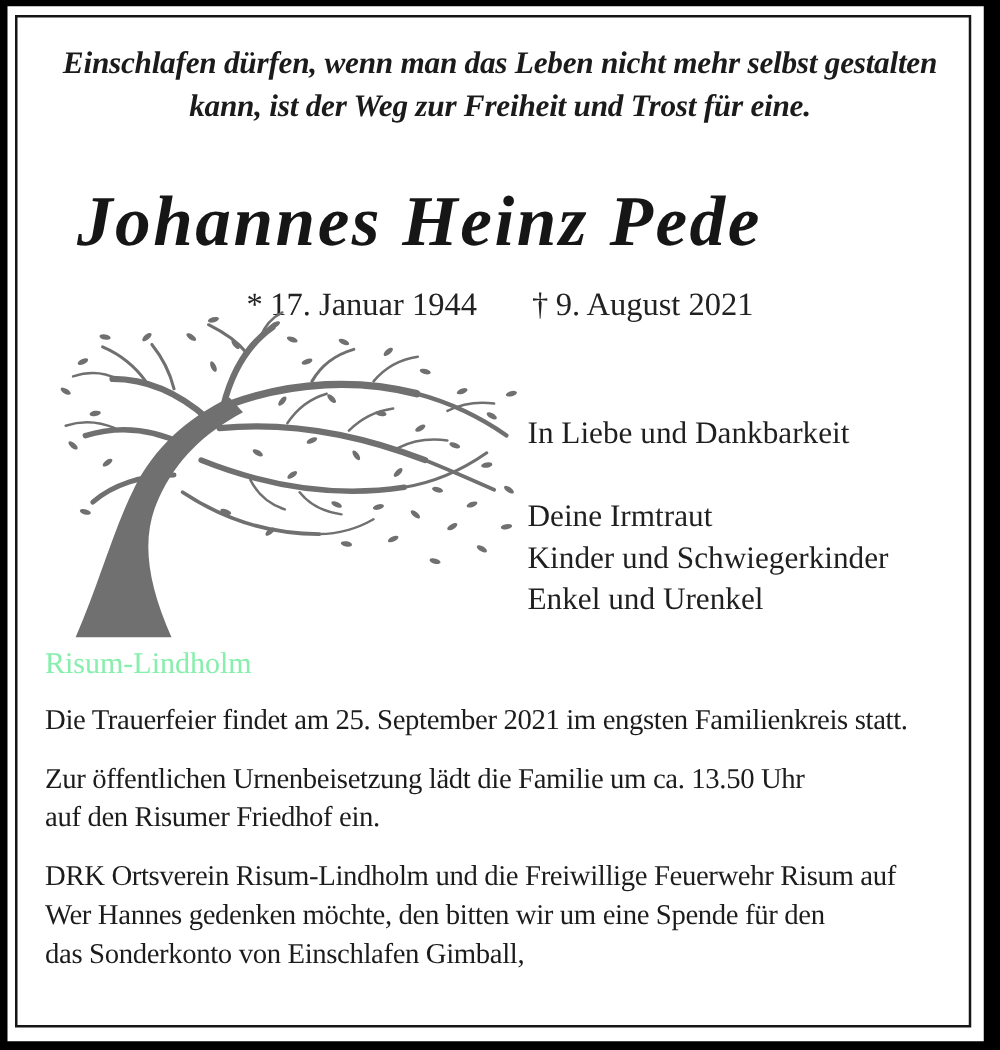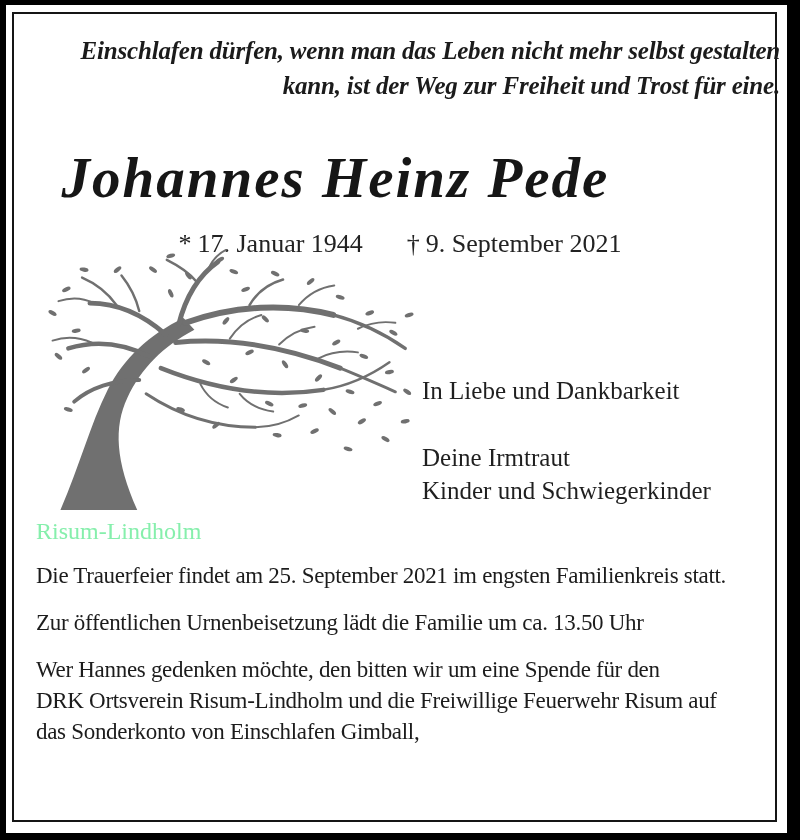--- a/index.html
+++ b/index.html
@@ -12,60 +12,60 @@
   .card{
     position:absolute;left:6px;top:5px;width:781px;height:828px;
     background:#ffffff;
   }
   .frame{
     position:absolute;left:12px;top:12px;width:765px;height:810px;
     border:2px solid #151515;box-sizing:border-box;
   }
   .quote{
     position:absolute;left:20px;top:33px;width:760px;
-    text-align:right;font-style:italic;
+    text-align:center;font-style:italic;
     font-size:25px;line-height:35px;letter-spacing:-0.2px;
     color:#1b1b1b;font-weight:bold;
   }
   .quote div{font-weight:600;}
   .name{
     position:absolute;left:0;top:146px;width:671px;
     text-align:center;font-style:italic;font-weight:bold;
     font-size:57px;line-height:64px;letter-spacing:2px;color:#161616;
   }
   .dates{
     position:absolute;left:0;top:228px;width:800px;
     text-align:center;font-size:26px;line-height:32px;color:#222;
   }
   .dates .sep{display:inline-block;width:44px;}
   .dates .sym{padding-right:6px;}
   .tree{position:absolute;left:20px;top:246px;width:400px;height:264px;}
   .tribute{position:absolute;left:422px;top:330px;font-size:25px;line-height:33px;color:#1f1f1f;}
-  .tribute .intro{margin-bottom:34px;margin-top:44px;}
+  .tribute .intro{margin-bottom:34px;}
   .mourners div{font-weight:normal;}
   .place{position:absolute;left:36px;top:518px;font-size:24px;color:#86efac;}
   .bodytext{position:absolute;left:36px;top:560px;font-size:23px;line-height:31px;letter-spacing:-0.3px;color:#1c1c1c;}
   .bodytext .para{margin-bottom:16px;}
   .bodytext .line{white-space:nowrap;}
 </style>
 </head>
 <body>
 
 <div class="card"></div>
 <div class="frame"></div>
 
 <div class="quote">
   <div>Einschlafen dürfen, wenn man das Leben nicht mehr selbst gestalten</div>
   <div>kann, ist der Weg zur Freiheit und Trost für eine.</div>
 </div>
 
 <div class="name">Johannes Heinz Pede</div>
 
 <div class="dates">
-  <span class="sym">*</span><span>17. Januar 1944</span><span class="sep"></span><span class="sym">†</span><span>9. September 2021</span>
+  <span class="sym">*</span><span>17. Januar 1944</span><span class="sep"></span><span class="sym">†</span><span>9. August 2021</span>
 </div>
 
 <svg class="tree" viewBox="0 0 400 268" xmlns="http://www.w3.org/2000/svg">
   <g fill="#707070" stroke="none">
     <path d="M38,268 C58,222 68,182 86,146 C102,114 128,90 163,73 L174,85 C142,102 120,124 106,154 C92,184 94,218 116,268 Z"></path>
   </g>
   <g fill="none" stroke="#707070" stroke-linecap="round">
     <path d="M158,80 C165,52 178,30 198,16" stroke-width="5"></path>
     <path d="M176,36 C168,26 158,20 146,14" stroke-width="2.5"></path>
     <path d="M188,24 C192,14 198,8 206,4" stroke-width="2"></path>
@@ -141,30 +141,32 @@
     <ellipse cx="388" cy="178" rx="4.6" ry="2.1" transform="rotate(-10 388 178)"></ellipse>
     <ellipse cx="330" cy="206" rx="4.6" ry="2.1" transform="rotate(15 330 206)"></ellipse>
   </g>
 </svg>
 
 <div class="tribute">
   <div class="intro">In Liebe und Dankbarkeit</div>
   <div class="mourners">
     <div>Deine Irmtraut</div>
     <div>Kinder und Schwiegerkinder</div>
+    <div>Enkel und Urenkel</div>
   </div>
 </div>
 
 <div class="place">Risum-Lindholm</div>
 
 <div class="bodytext">
   <div class="para">
     <div class="line">Die Trauerfeier findet am 25. September 2021 im engsten Familienkreis statt.</div>
   </div>
   <div class="para">
     <div class="line">Zur öffentlichen Urnenbeisetzung lädt die Familie um ca. 13.50 Uhr</div>
+    <div class="line">auf den Risumer Friedhof ein.</div>
   </div>
   <div class="para">
+    <div class="line">DRK Ortsverein Risum-Lindholm und die Freiwillige Feuerwehr Risum auf</div>
     <div class="line">Wer Hannes gedenken möchte, den bitten wir um eine Spende für den</div>
-    <div class="line">DRK Ortsverein Risum-Lindholm und die Freiwillige Feuerwehr Risum auf</div>
     <div class="line">das Sonderkonto von Einschlafen Gimball,</div>
   </div>
 </div>
 
 </body></html>

